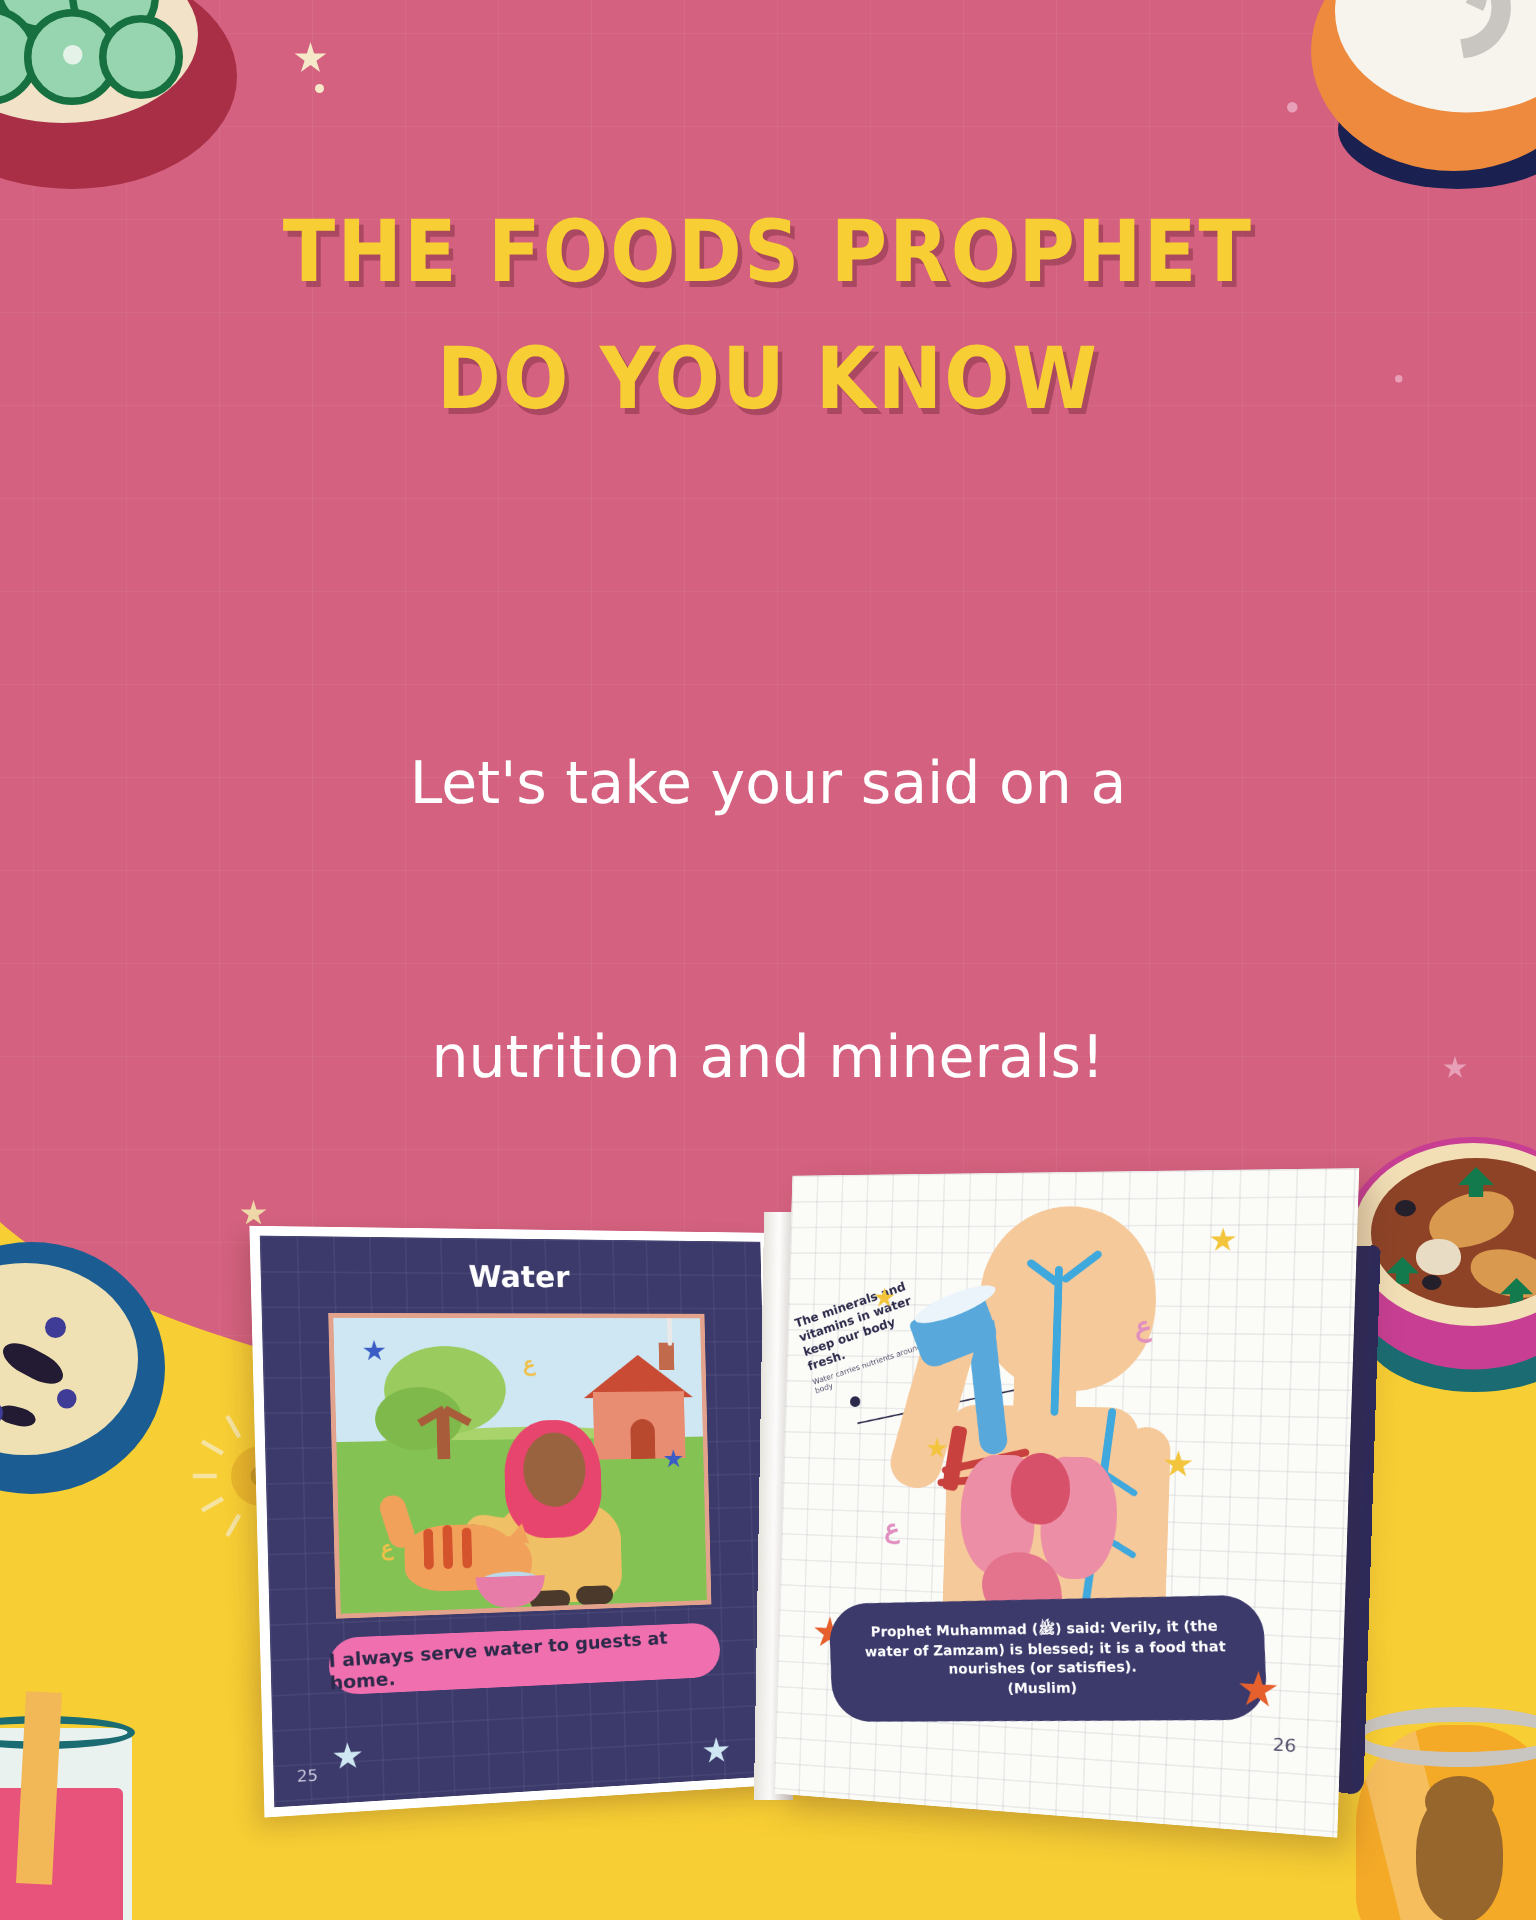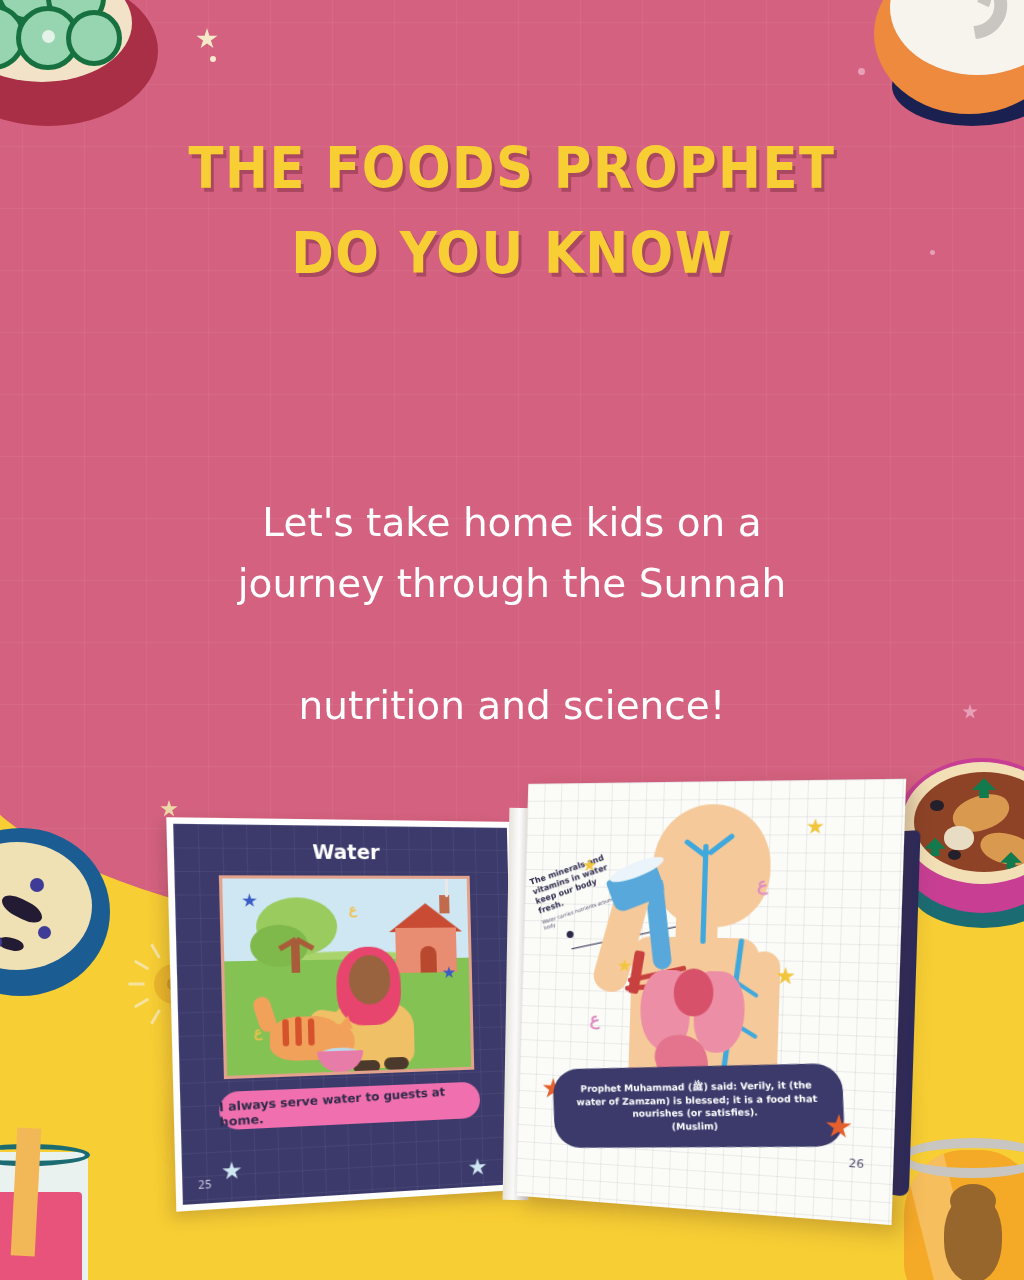--- a/index.html
+++ b/index.html
@@ -381,24 +381,24 @@
     <div class="ray" style="transform:rotate(300deg);"></div>
     <div class="ray" style="transform:rotate(330deg);"></div>
   </div>
 
   <h1 class="headline">
     <span class="line">THE FOODS PROPHET</span>
     <span class="line">DO YOU KNOW</span>
   </h1>
 
   <p class="subhead">
-    <span>Let's take home kids on a</span><br>
-    <span>journey through the Sunnah</span><br>
+    <span>Let's take your said on a</span><br>
     <br>
-    <span>nutrition and science!</span>
+    <br>
+    <span>nutrition and minerals!</span>
   </p>
 
   <div class="book">
     <div class="book-shadow"></div>
 
     <div class="book-back-edge"></div>
     <div class="book-back"></div>
 
     <div class="page-left">
       <div class="page-left-inner">

